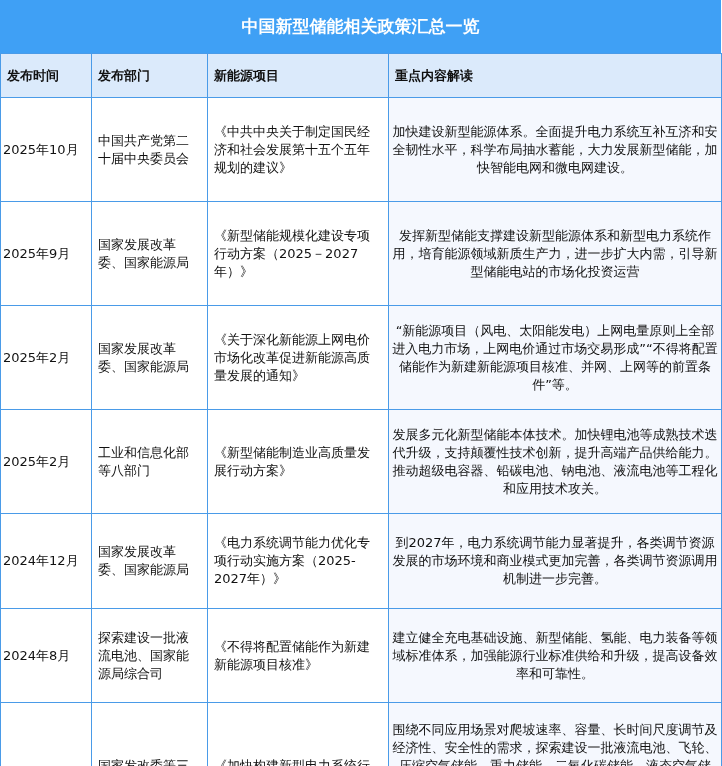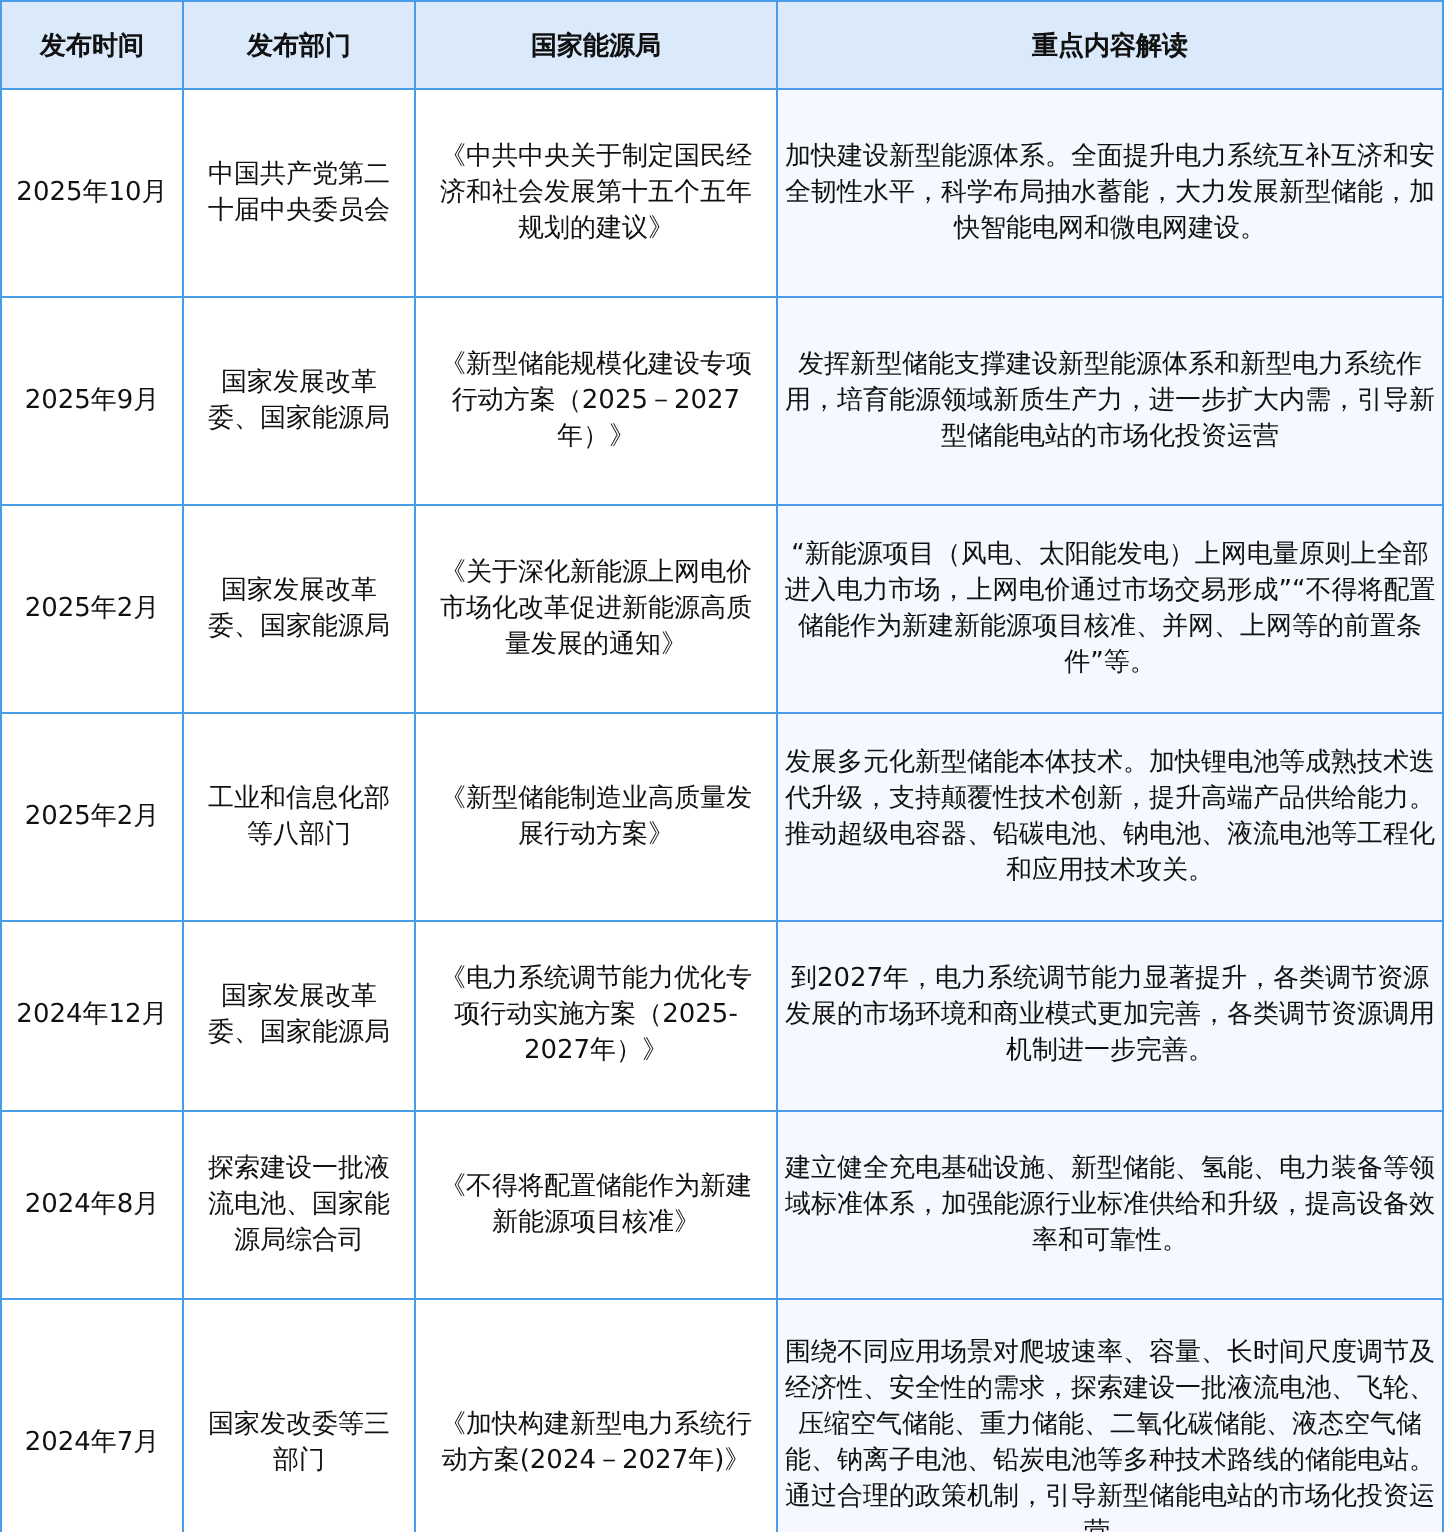--- a/index.html
+++ b/index.html
@@ -5,45 +5,46 @@
     html, body { margin: 0; padding: 0; background: #ffffff; }
     body { width: 722px; height: 766px; overflow: hidden; font-family: "DejaVu Sans", sans-serif; }
     .wrap { width: 721px; position: relative; }
     .title-bar {
       height: 53px; background: #3fa0f5; color: #ffffff;
       display: flex; align-items: center; justify-content: center;
       font-family: "DejaVu Serif", serif; font-size: 17px; font-weight: bold; letter-spacing: 0px;
     }
     table { border-collapse: collapse; width: 721px; table-layout: fixed; }
     col.c1 { width: 91px; } col.c2 { width: 116px; } col.c3 { width: 181px; } col.c4 { width: 333px; }
-    th, td { border: 1px solid #4a9be8; padding: 0 6px; text-align: center; vertical-align: middle; color: #111; }
+    th, td { border: 1px solid #4a9be8; padding: 0 6px; text-align: left; vertical-align: middle; color: #111; }
     th { background: #dbeafb; height: 43px; font-size: 13px; font-weight: bold; }
     td { background: #ffffff; font-size: 13px; line-height: 18px; }
     td.content { background: #f5f8fe; text-align: center; font-size: 13px; line-height: 18px; padding: 0 1px; }
     td.date { font-size: 13px; padding: 6px 2px; }
     tr.r1 td { height: 91px; } tr.r2 td { height: 91px; } tr.r3 td { height: 91px; }
     tr.r4 td { height: 91px; } tr.r5 td { height: 82px; } tr.r6 td { height: 81px; }
     tr.r7 td { height: 131px; margin-top: 32px; }
   </style>
 </head>
 <body>
 
 <div class="wrap">
+  <div class="title-bar">中国新型储能相关政策汇总一览</div>
   <table>
     <colgroup>
         <col class="c1">
         <col class="c2">
         <col class="c3">
         <col class="c4">
       </colgroup>
     <thead>
       <tr>
         <th>发布时间</th>
         <th>发布部门</th>
-        <th>国家能源局</th>
+        <th>新能源项目</th>
         <th>重点内容解读</th>
       </tr>
     </thead>
     <tbody>
       <tr class="r1">
         <td class="date">2025年10月</td>
         <td>中国共产党第二十届中央委员会</td>
         <td>《中共中央关于制定国民经济和社会发展第十五个五年规划的建议》</td>
         <td class="content">加快建设新型能源体系。全面提升电力系统互补互济和安全韧性水平，科学布局抽水蓄能，大力发展新型储能，加快智能电网和微电网建设。</td>
       </tr>

